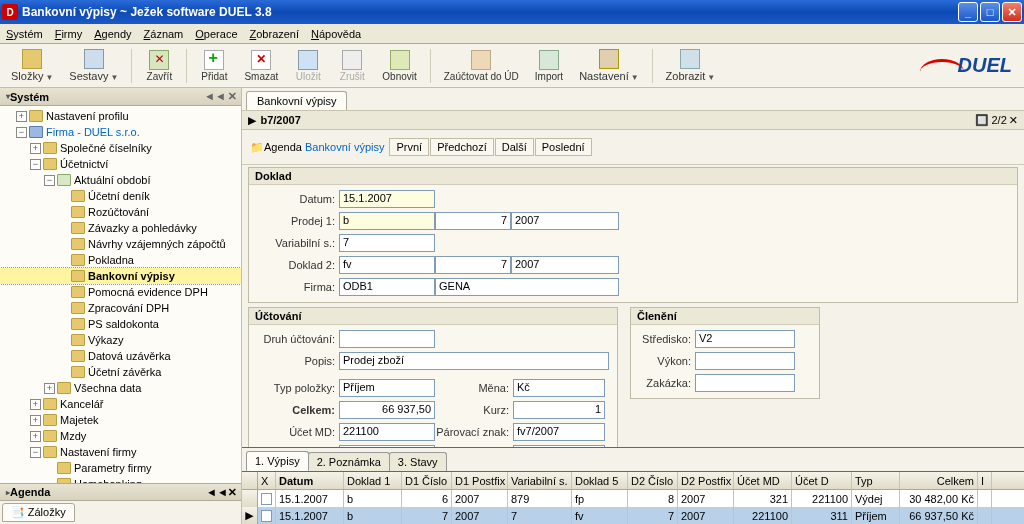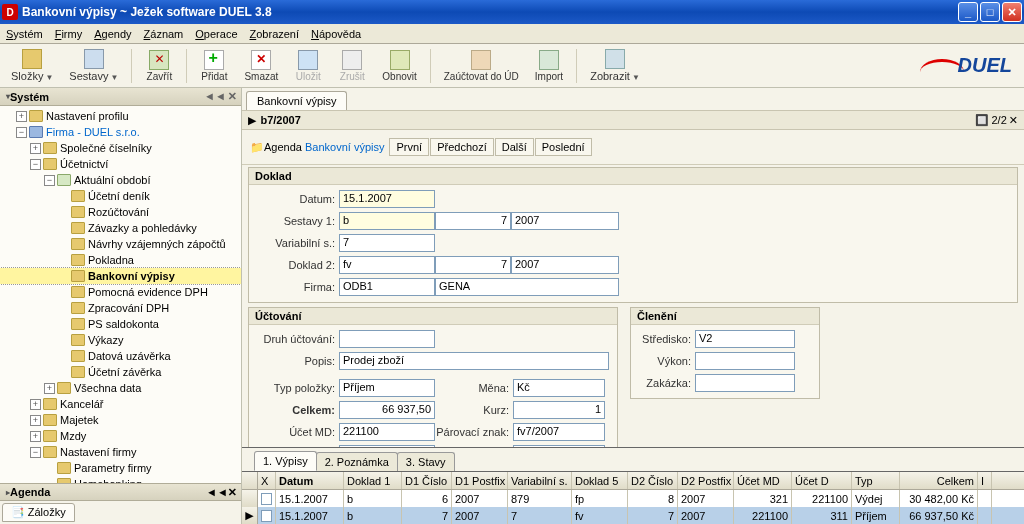--- a/index.html
+++ b/index.html
@@ -66,21 +66,21 @@
 .formarea { flex:1; padding:2px 6px 0 6px; overflow:auto; }
 .groupbox { border:1px solid #c0bca8; background:#f9f7ee; margin-bottom:4px; padding:0; }
 .groupbox .ghdr { font-weight:bold; padding:2px 6px; background:#ebe8d7; border-bottom:1px solid #d0ccb8; }
 .grow { display:flex; align-items:center; height:21px; }
 .glabel { width:86px; text-align:right; padding-right:4px; color:#333; }
 .ginput { border:1px solid #7f9db9; background:#fff; height:18px; padding:1px 3px; }
 .gbody { padding:3px 4px 5px 4px; display:flex; flex-direction:column; gap:1px; }
 .twocol { display:flex; gap:12px; }
 .col { flex:0 0 auto; }
 
-.bottom-tabs { height:24px; display:flex; align-items:flex-end; padding-left:12px; gap:-1px; border-top:1px solid #666; }
+.bottom-tabs { height:24px; display:flex; align-items:flex-end; padding-left:4px; gap:-1px; border-top:1px solid #666; }
 .btab { padding:3px 8px; border:1px solid #999; border-bottom:none; background:#ece9d8; border-top-left-radius:3px; border-top-right-radius:3px; margin-right:-1px; }
 .btab.active { background:#fdfcf7; border-bottom:1px solid #fdfcf7; position:relative; z-index:1; }
 
 .grid { border-top:1px solid #666; }
 .grid .ghdrow { display:flex; background:linear-gradient(#f5f3e9,#e0dcc8); height:18px; border-bottom:1px solid #aca899; }
 .grid .gcol { border-right:1px solid #c8c4b0; padding:1px 3px; display:flex; align-items:center; overflow:hidden; white-space:nowrap; }
 .grid .gdrow { display:flex; height:17px; background:#fff; }
 .grid .gdrow.sel { background:#b8d0e8; color:#000; }
 .grid .rhdr { width:16px; background:linear-gradient(#f5f3e9,#e0dcc8); border-right:1px solid #aca899; display:flex; align-items:center; justify-content:center; }
 .cb { width:12px; height:12px; border:1px solid #7f9db9; background:#fff; }
@@ -162,20 +162,24 @@
     </div>
   <div class="tsep"></div>
   <div class="tbtn">
       <div class="ico post"></div>
       <div class="lbl">Zaúčtovat do ÚD</div>
     </div>
   <div class="tbtn">
       <div class="ico import"></div>
       <div class="lbl">Import</div>
     </div>
+  <div class="tbtn">
+      <div class="ico settings"></div>
+      <div class="lbl"><span>Nastavení</span><span class="arrow">▼</span></div>
+    </div>
   <div class="tsep"></div>
   <div class="tbtn">
       <div class="ico show"></div>
       <div class="lbl"><span>Zobrazit</span><span class="arrow">▼</span></div>
     </div>
   <div class="logo">DUEL</div>
 </div>
 
 <div class="main">
   <div class="leftpanel">
@@ -342,21 +346,21 @@
 
     <div class="formarea">
       <div class="groupbox">
         <div class="ghdr">Doklad</div>
         <div class="gbody">
           <div class="grow">
               <div class="glabel">Datum:</div>
               <div class="ginput" style="width:96px;background:#fffde0">15.1.2007</div>
             </div>
           <div class="grow">
-              <div class="glabel">Sestavy 1:</div>
+              <div class="glabel">Prodej 1:</div>
               <div class="ginput" style="width:96px;background:#fffde0">b</div>
               <div class="ginput" style="width:76px;text-align:right">7</div>
               <div class="ginput" style="width:108px">2007</div>
             </div>
           <div class="grow">
               <div class="glabel">Variabilní s.:</div>
               <div class="ginput" style="width:96px">7</div>
             </div>
           <div class="grow">
               <div class="glabel">Doklad 2:</div>

